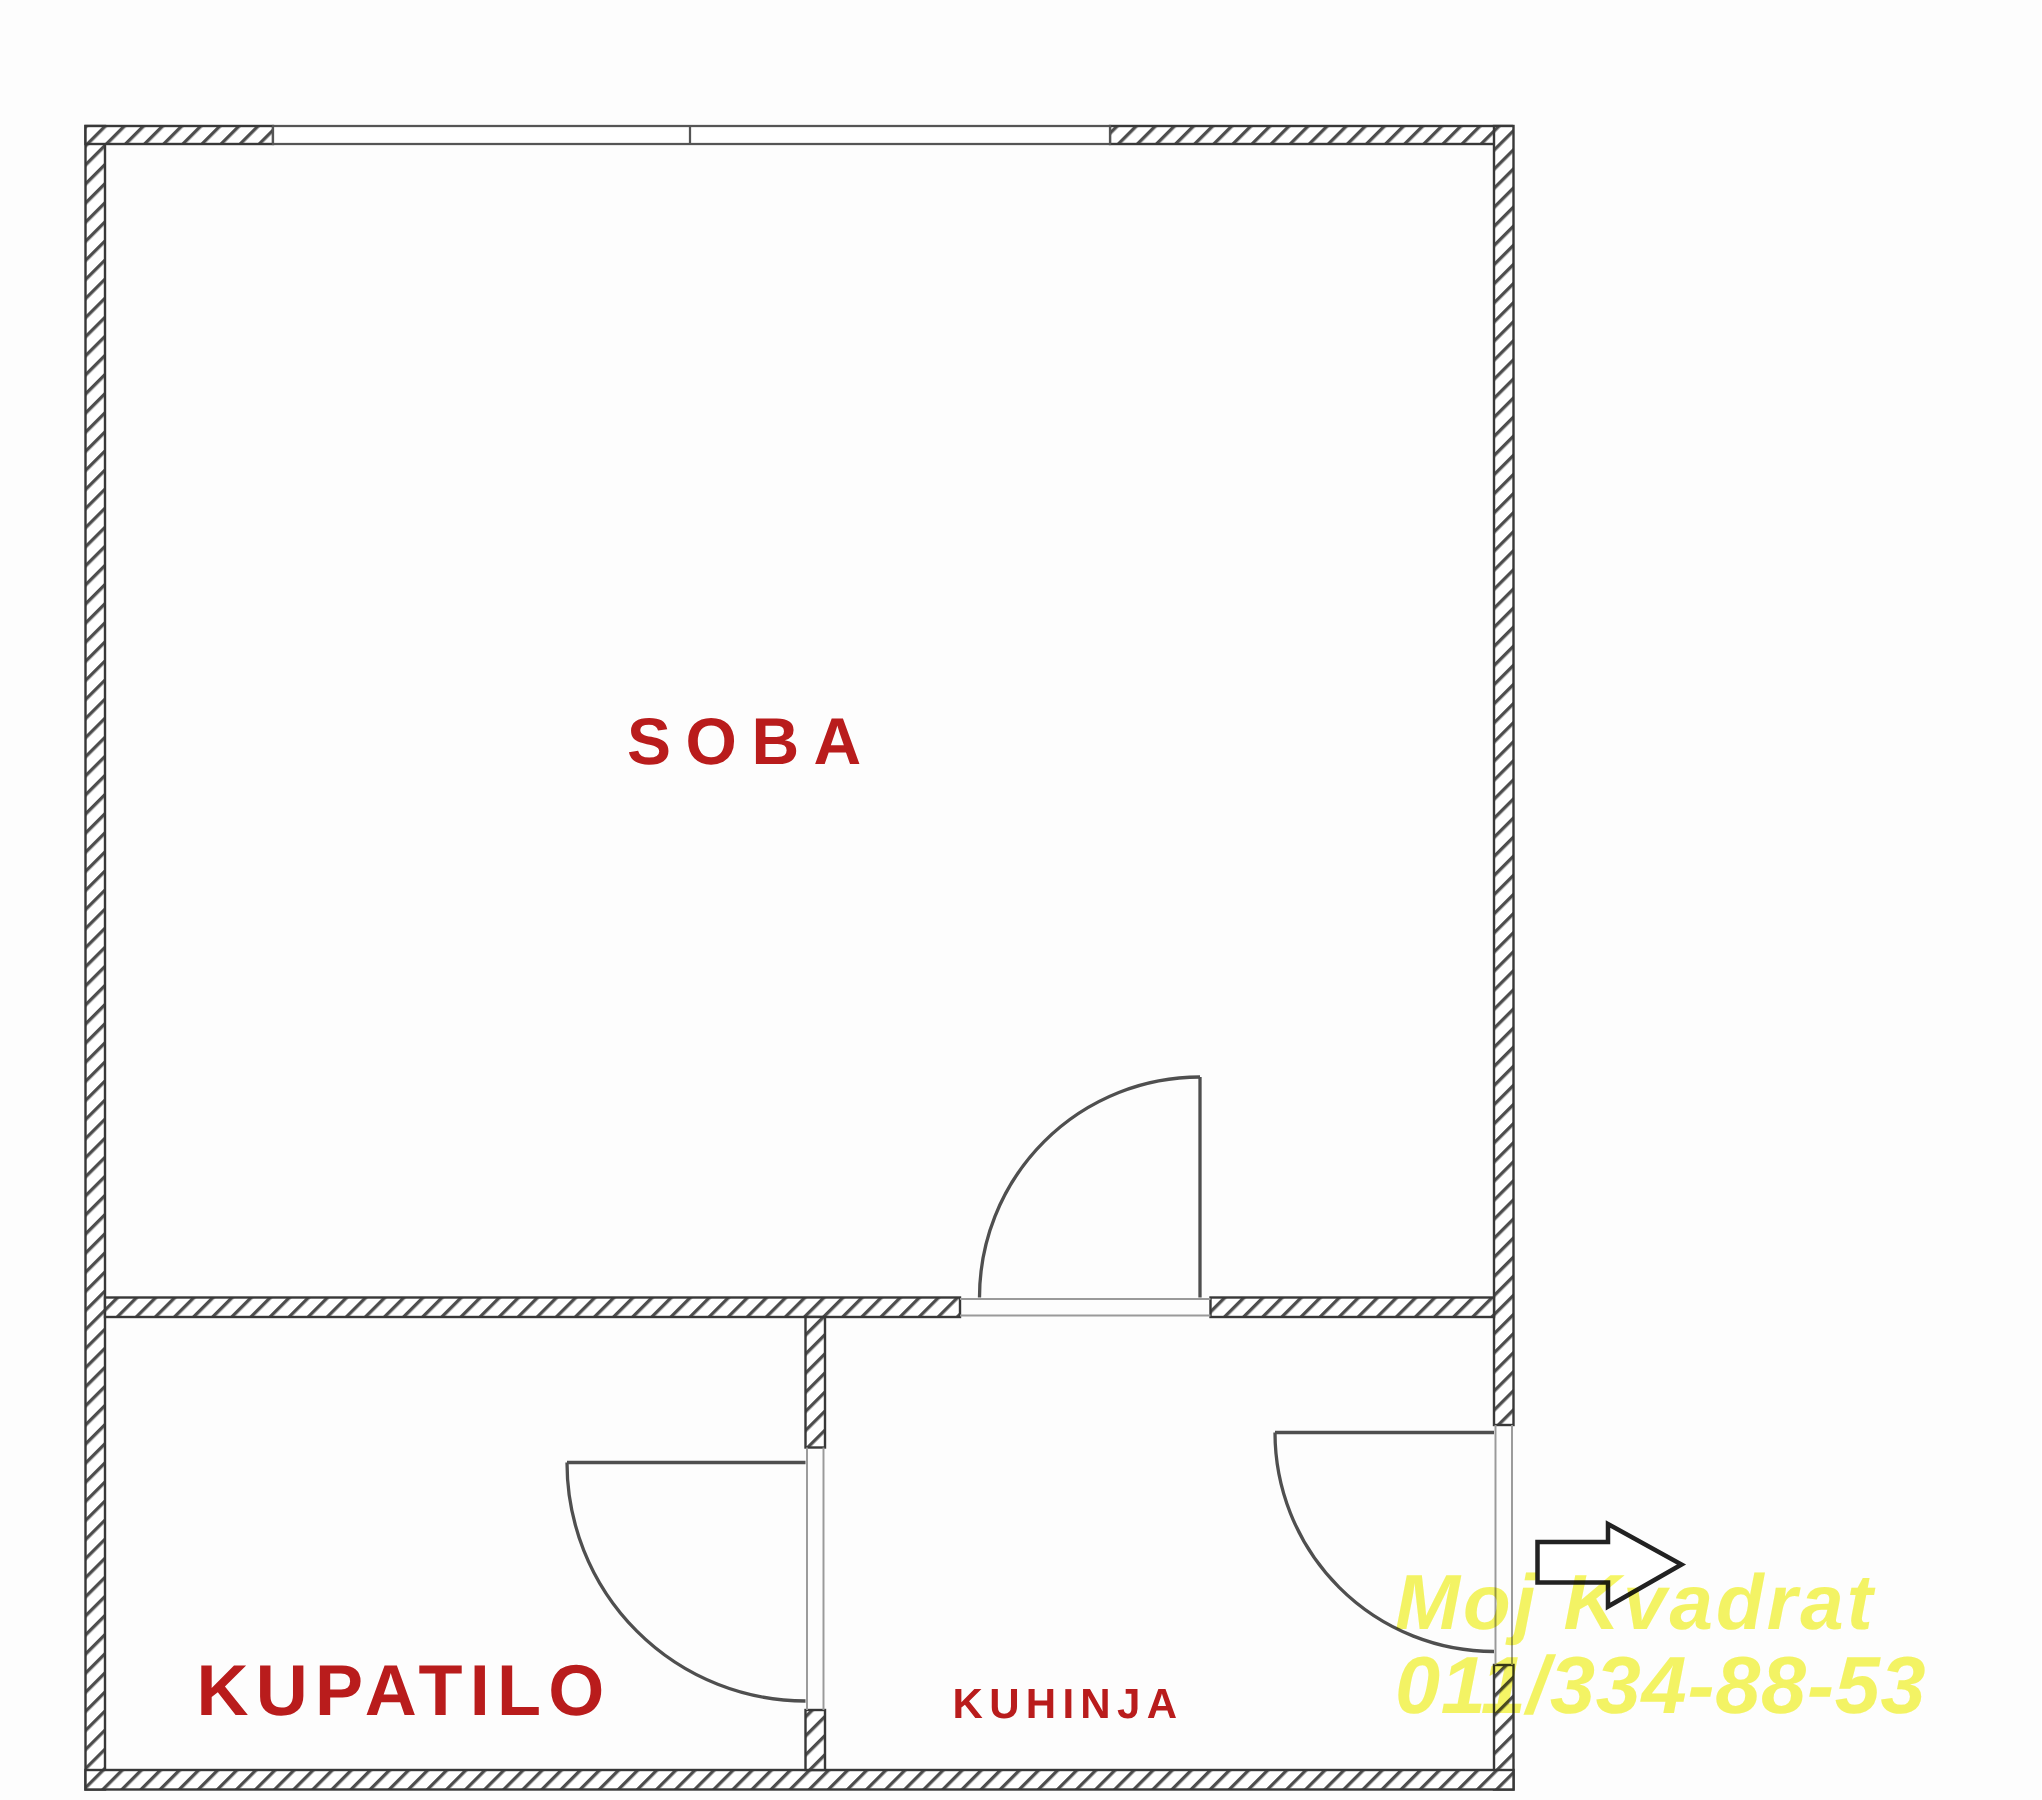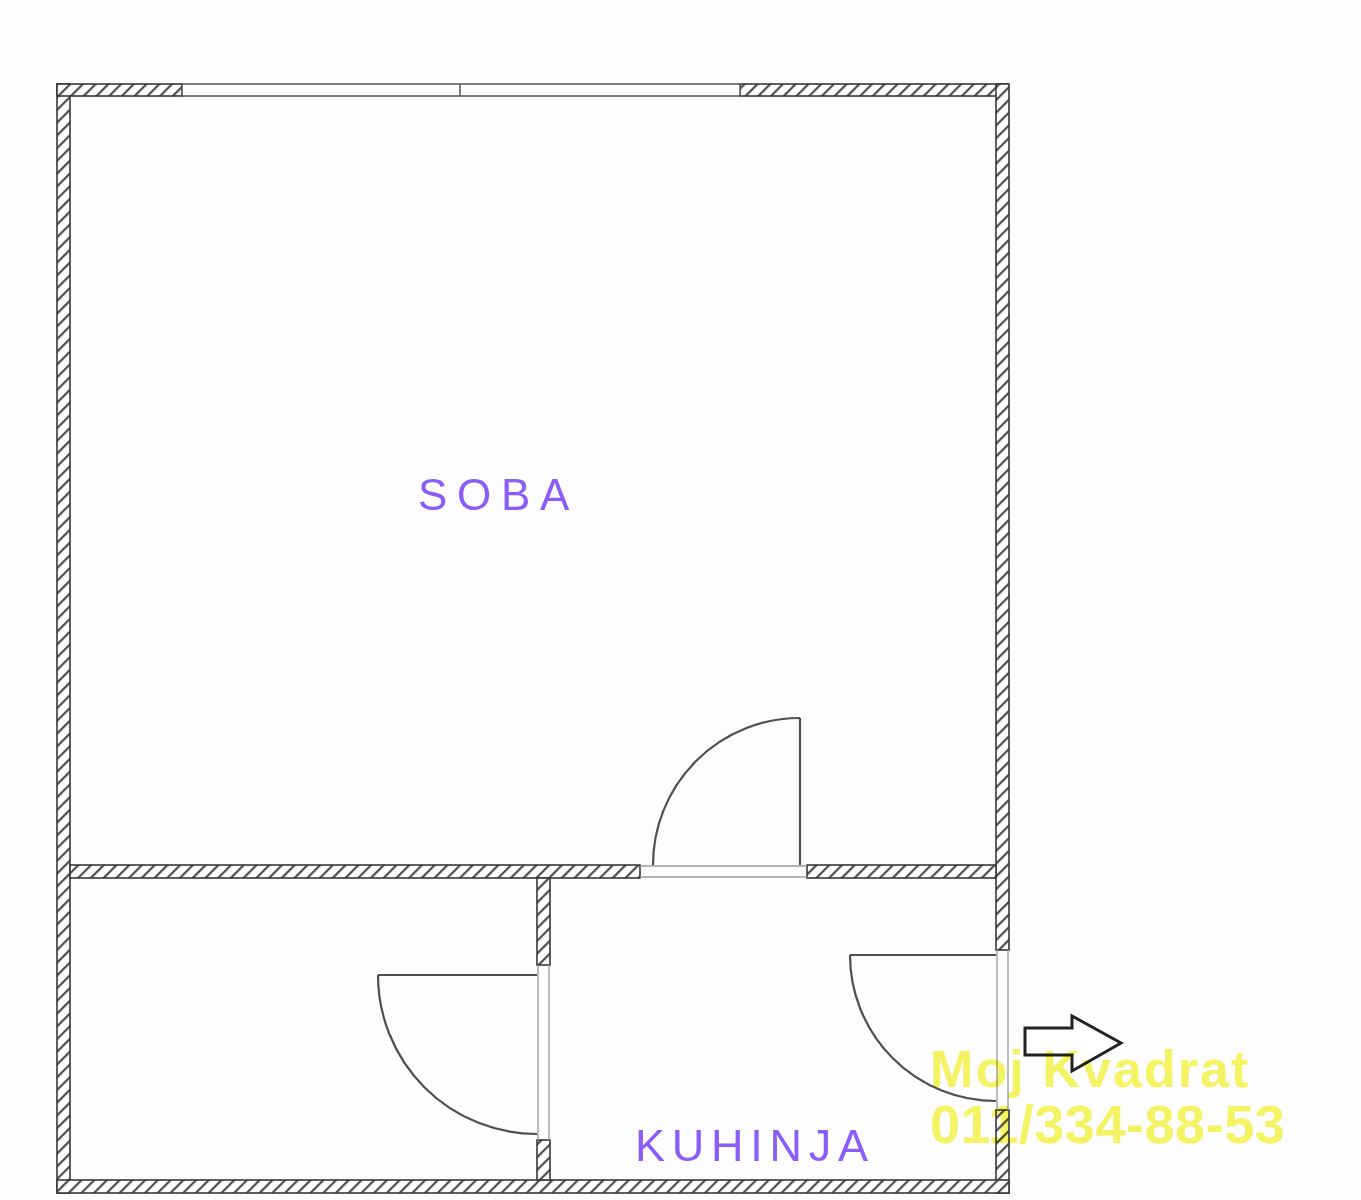--- a/index.html
+++ b/index.html
@@ -7,28 +7,28 @@
     position:relative;
     width:1361px;height:1200px;
     background:#fdfdfd;
     overflow:hidden;
     font-family:"Liberation Sans", sans-serif;
   }
   #plan-svg{position:absolute;left:0;top:0;z-index:1;}
   .room-label{
     position:absolute;
     z-index:2;
-    color:#8b5cf6;
-    font-weight:400;
+    color:#b91c1c;
+    font-weight:700;
     white-space:nowrap;
     text-align:center;
   }
   #soba-label    {left:418px; top:470px;  font-size:44px; letter-spacing:0.22em;}
   #kupatilo-label{left:131px; top:1100px; font-size:48px; letter-spacing:0.10em;}
-  #kuhinja-label {left:635px; top:1120px; font-size:45px; letter-spacing:0.15em;}
+  #kuhinja-label {left:635px; top:1120px; font-size:28px; letter-spacing:0.15em;}
   #ulaz-label    {left:1136px;top:1021px; font-size:40px; letter-spacing:0.25em;}
   #watermark{
     position:absolute;
     left:930px; top:1042px;
     z-index:3;
     font-weight:700;
     line-height:1.04;
     white-space:nowrap;
     mix-blend-mode:multiply;
     opacity:0.92;
@@ -89,22 +89,23 @@
         <line x1="996" y1="955" x2="850" y2="955"></line>
         <path d="M850 955 A146 146 0 0 0 996 1101"></path>
       </g>
     </g>
 
     <polygon points="1025,1028 1072,1028 1072,1016 1121,1043 1072,1071 1072,1055 1025,1055" fill="#ffffff" stroke="#222222" stroke-width="3" stroke-linejoin="miter"></polygon>
   </svg>
 
   <div class="room-label" id="soba-label">SOBA</div>
 
+  <div class="room-label" id="kupatilo-label">KUPATILO</div>
 
   <div class="room-label" id="kuhinja-label">KUHINJA</div>
 
 
-  <div id="watermark" style="color: rgb(245, 245, 88);">
+  <div id="watermark" style="color: rgb(245, 245, 88); font-style: italic;">
     <div class="wm-line1">Moj Kvadrat</div>
     <div class="wm-line2">011/334-88-53</div>
   </div>
 
 </div>
 
 </body></html>

